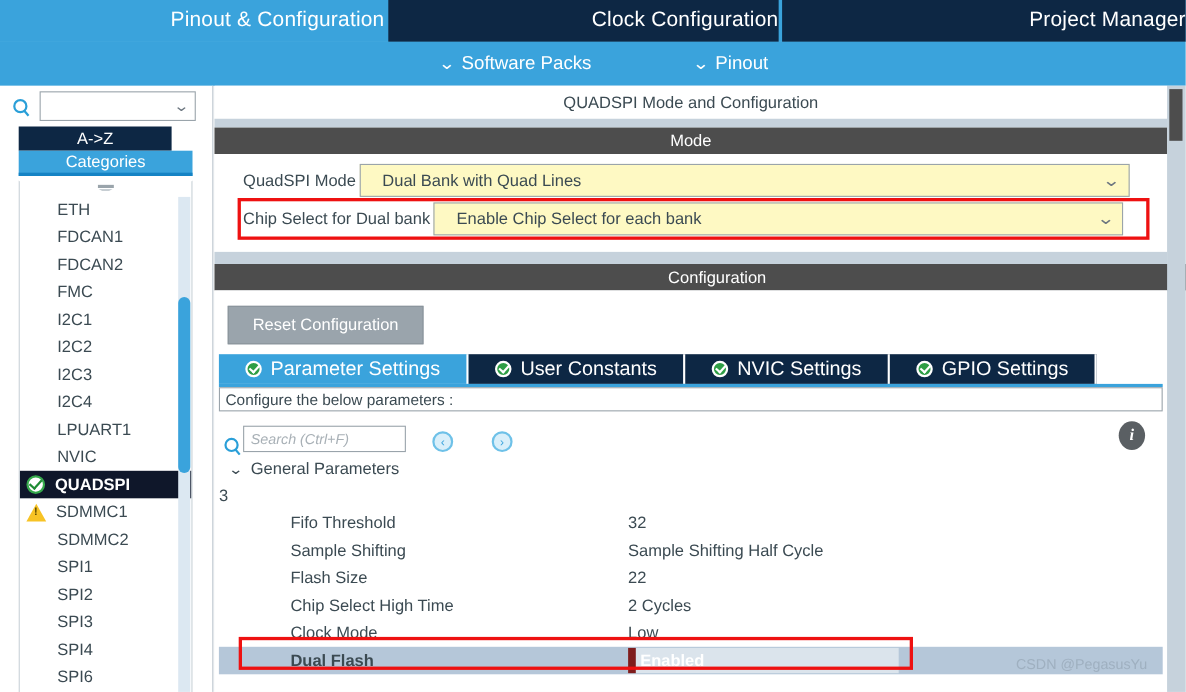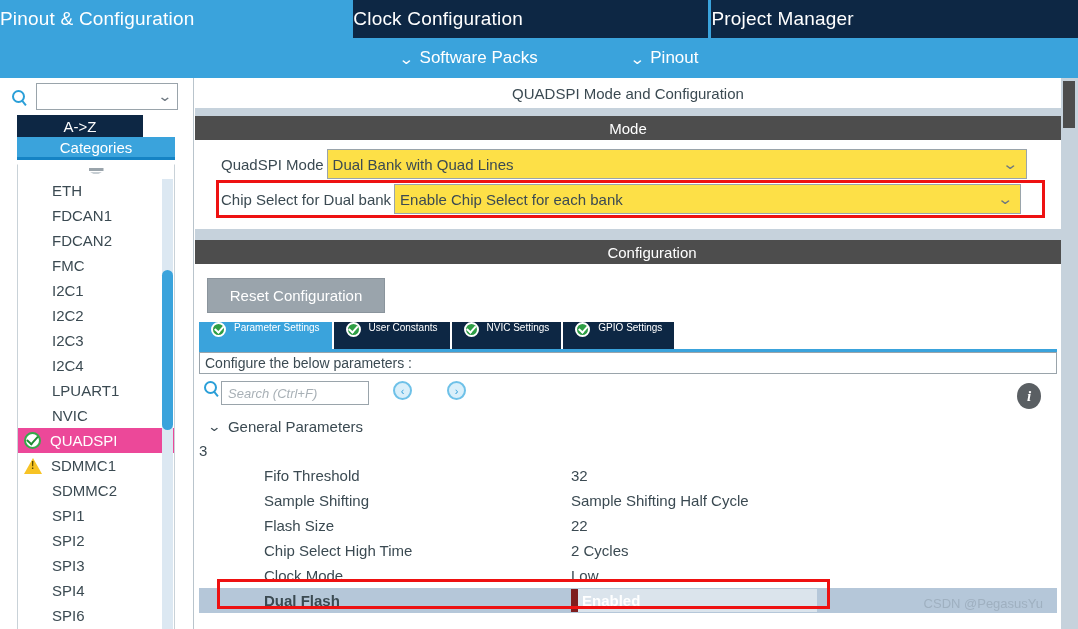--- a/index.html
+++ b/index.html
@@ -19,21 +19,21 @@
 
   
   .topbar {
     position: absolute; left: 0; top: 0;
     width: 1078px; height: 38px;
     background: #3aa3dc;
     display: flex;
   }
   .main-tab {
     height: 38px;
-    display: flex; align-items: center; justify-content: flex-start;
+    display: flex; align-items: center; justify-content: flex-end;
     color: #ffffff;
     font-size: 19px;
     letter-spacing: 0.2px;
     cursor: pointer;
     user-select: none;
   }
   .main-tab.active { background: #3aa3dc; }
   .main-tab.inactive { background: #0d2744; }
   .tab-sep { width: 4px; background: #3aa3dc; height: 38px; }
 
@@ -96,21 +96,21 @@
     background: transparent; color: #333;
   }
   .combo-arrow {
     position: absolute; right: 6px; top: 4px;
     color: #6d7780; font-size: 14px;
     transform: scaleX(1.3);
   }
 
   .az-btn {
     position: absolute; left: 17px; top: 37px;
-    width: 126px; height: 22px;
+    width: 139px; height: 22px;
     background: #0d2744; color: #ffffff;
     font-size: 15px;
     display: flex; align-items: center; justify-content: center;
     cursor: pointer; user-select: none;
   }
   .cat-btn {
     position: absolute; left: 17px; top: 59px;
     width: 158px; height: 23px;
     background: #3aa3dc; color: #ffffff;
     font-size: 15px;
@@ -142,21 +142,22 @@
     display: flex; align-items: center;
     padding-left: 6px;
     font-size: 15px;
     color: #3b4a52;
     cursor: pointer; user-select: none;
     white-space: nowrap;
   }
   .listitem .lbl { margin-left: 2px; }
   .listitem.indent .lbl { margin-left: 28px; }
   .listitem.selected {
-    background: #ec4899;
+    background: #0f172a;
+    font-weight: bold;
   }
   .listitem.selected .lbl { color: #ffffff; }
   .icon-ok {
     width: 17px; height: 17px; border-radius: 50%;
     background: #ffffff;
     border: 2px solid #36a94b;
     display: inline-flex; align-items: center; justify-content: center;
     flex: 0 0 auto;
     margin-right: 9px;
   }
@@ -221,25 +222,25 @@
     display: flex; align-items: stretch;
   }
   .field-label {
     display: flex; align-items: center;
     font-size: 15px; color: #3b4a52;
     white-space: nowrap;
     padding-right: 3px;
   }
   .field-combo {
     border: 1px solid #9aa4ab;
-    background: #fde047;
+    background: #fef9c3;
     display: flex; align-items: center;
     position: relative;
     font-size: 15px; color: #3b4a52;
-    padding-left: 5px;
+    padding-left: 20px;
     cursor: pointer; user-select: none;
   }
   .field-combo .combo-arrow {
     position: absolute; right: 9px; top: 50%;
     transform: translateY(-50%) scaleX(1.35);
     color: #6d7780; font-size: 15px;
   }
 
   .redbox {
     position: absolute;
@@ -268,24 +269,24 @@
     border: 1px solid #8a949c;
     display: flex; align-items: center; justify-content: center;
     font-size: 15px; cursor: pointer; user-select: none;
   }
   .tabstrip {
     position: absolute; left: 4px; top: 58px;
     height: 27px;
     display: flex; align-items: stretch;
   }
   .cfg-tab {
-    display: flex; gap: 8px;
-    padding: 0 12px;
+    display: flex; align-items: center; gap: 8px;
+    padding: 0 24px;
     background: #0d2744; color: #ffffff;
-    font-size: 10px;
+    font-size: 18px;
     cursor: pointer; user-select: none;
     white-space: nowrap;
     border-right: 2px solid #ffffff;
   }
   .cfg-tab.active { background: #3aa3dc; }
   .tab-ok {
     width: 15px; height: 15px; border-radius: 50%;
     background: #2e9e45;
     border: 2px solid #ffffff;
     display: inline-flex; align-items: center; justify-content: center;
@@ -307,21 +308,21 @@
     width: 858px; height: 22px;
     border: 1px solid #9aa4ab;
     background: #ffffff;
     display: flex; align-items: center;
     padding-left: 5px;
     font-size: 14px; color: #3b4a52;
   }
   .param-search-row {
     position: absolute; left: 4px; top: 117px;
     width: 858px; height: 30px;
-    display: flex; align-items: flex-start;
+    display: flex; align-items: flex-end;
   }
   .psr-mag-wrap {
     width: 22px; display: flex; align-items: center; justify-content: center;
   }
   .param-search-box {
     width: 148px; height: 24px;
     border: 1px solid #9aa4ab; background: #ffffff;
     display: flex; align-items: center;
   }
   .param-search-box input {

